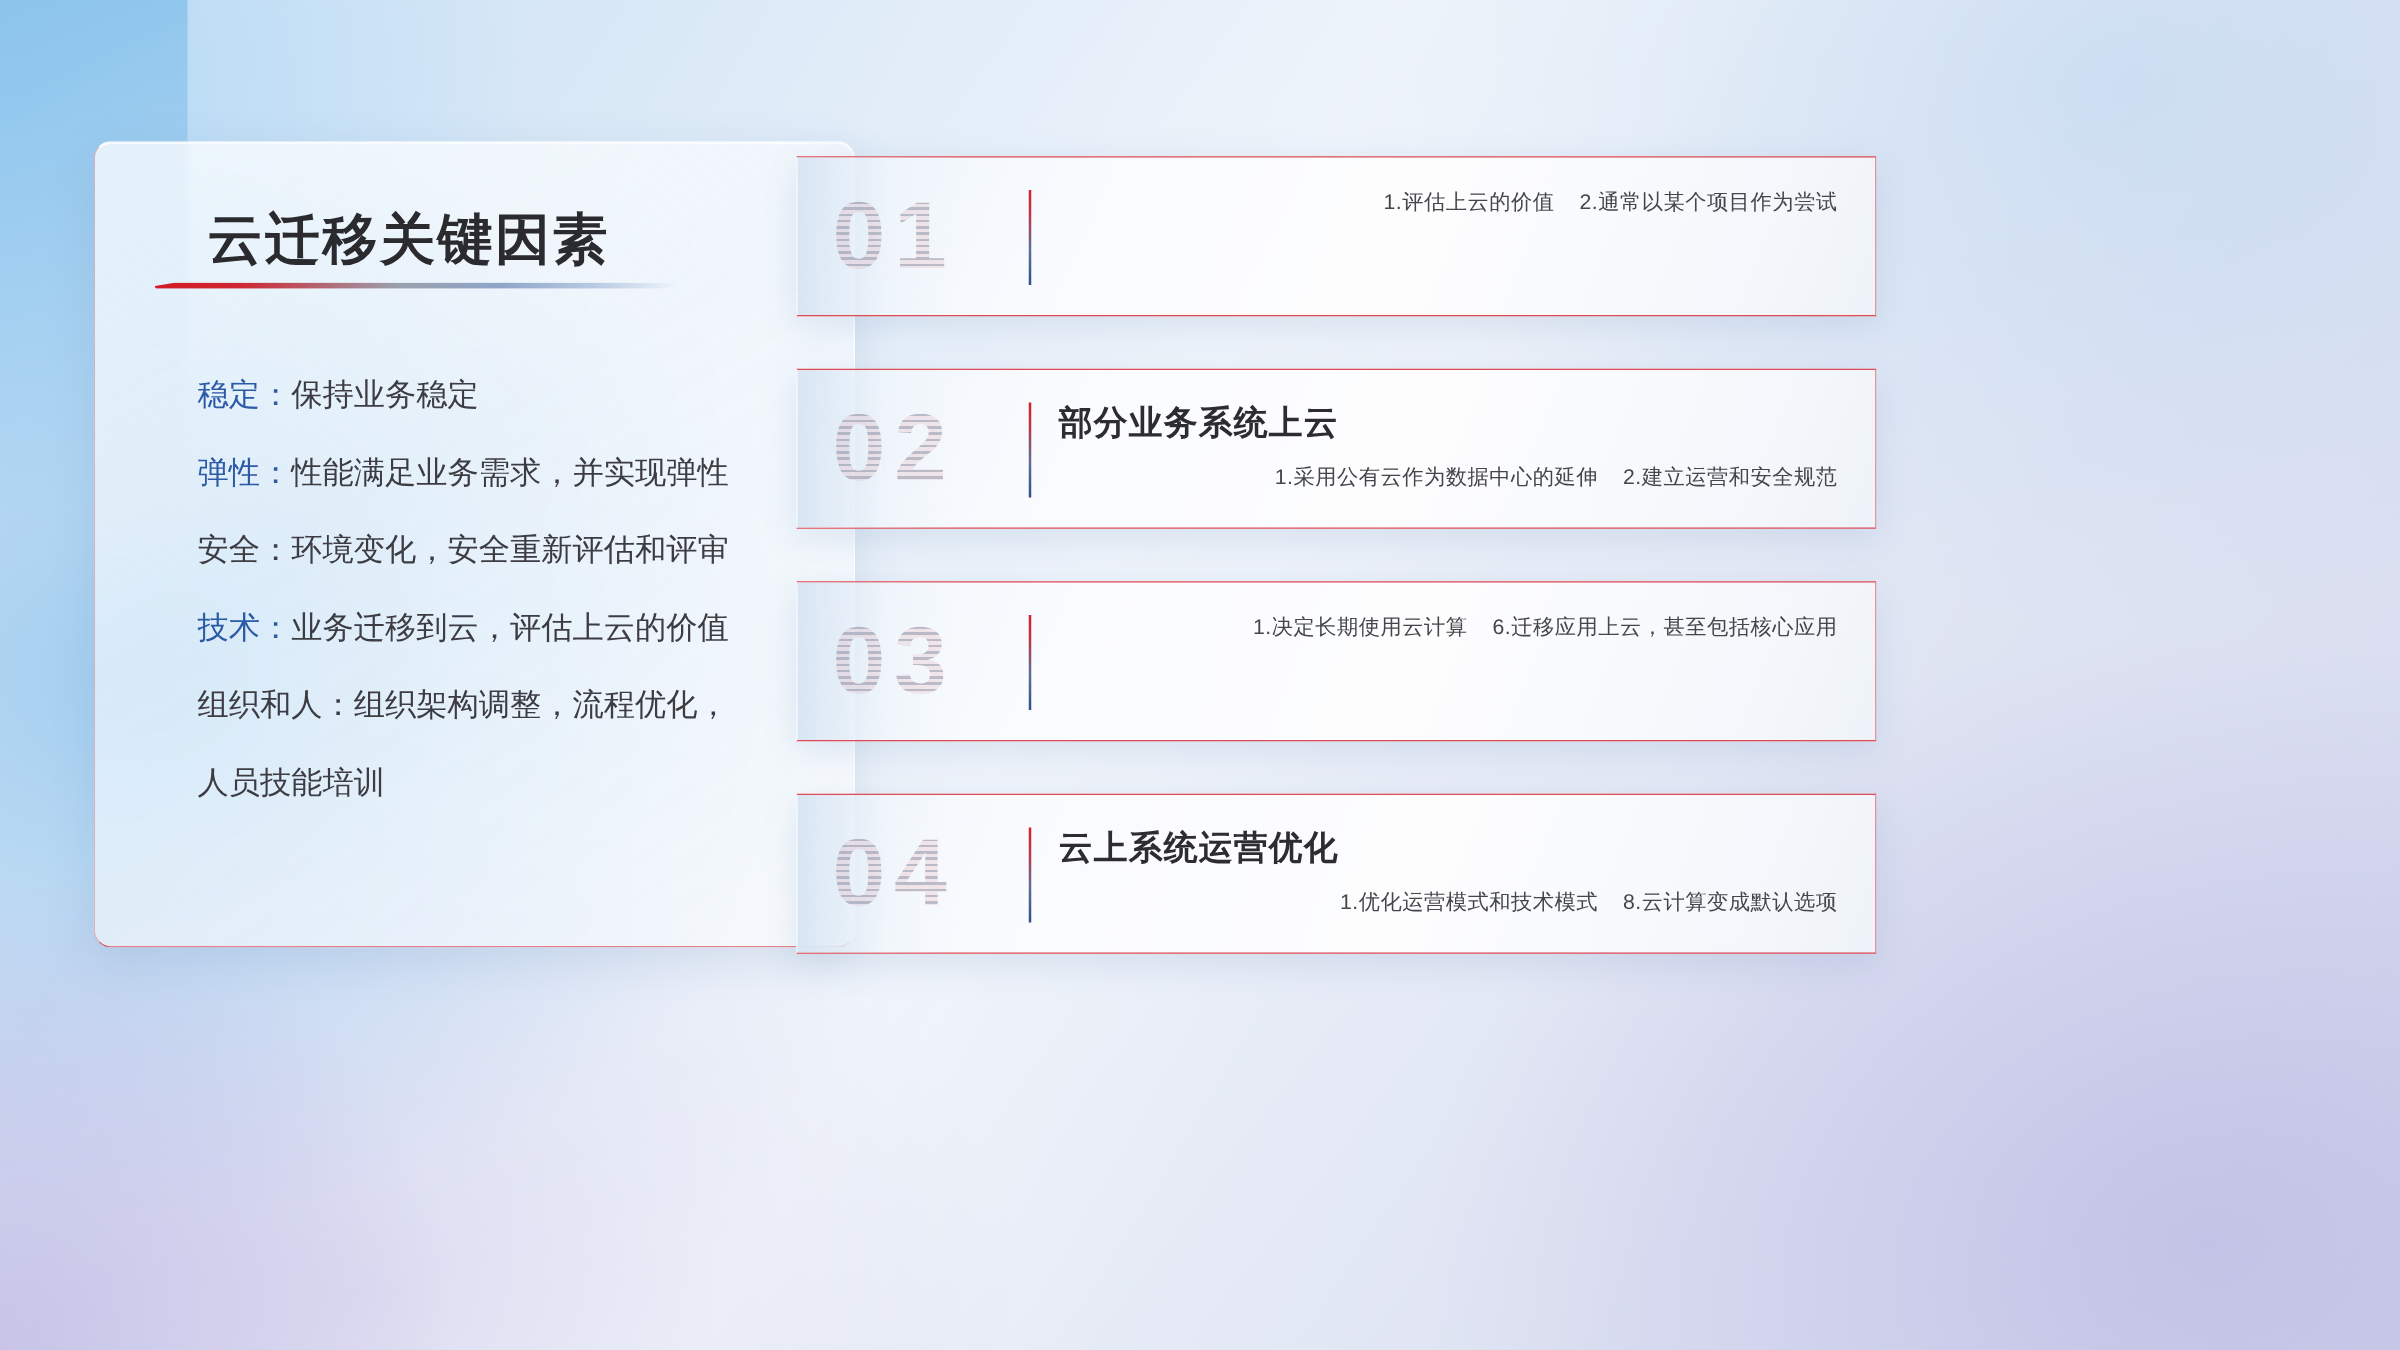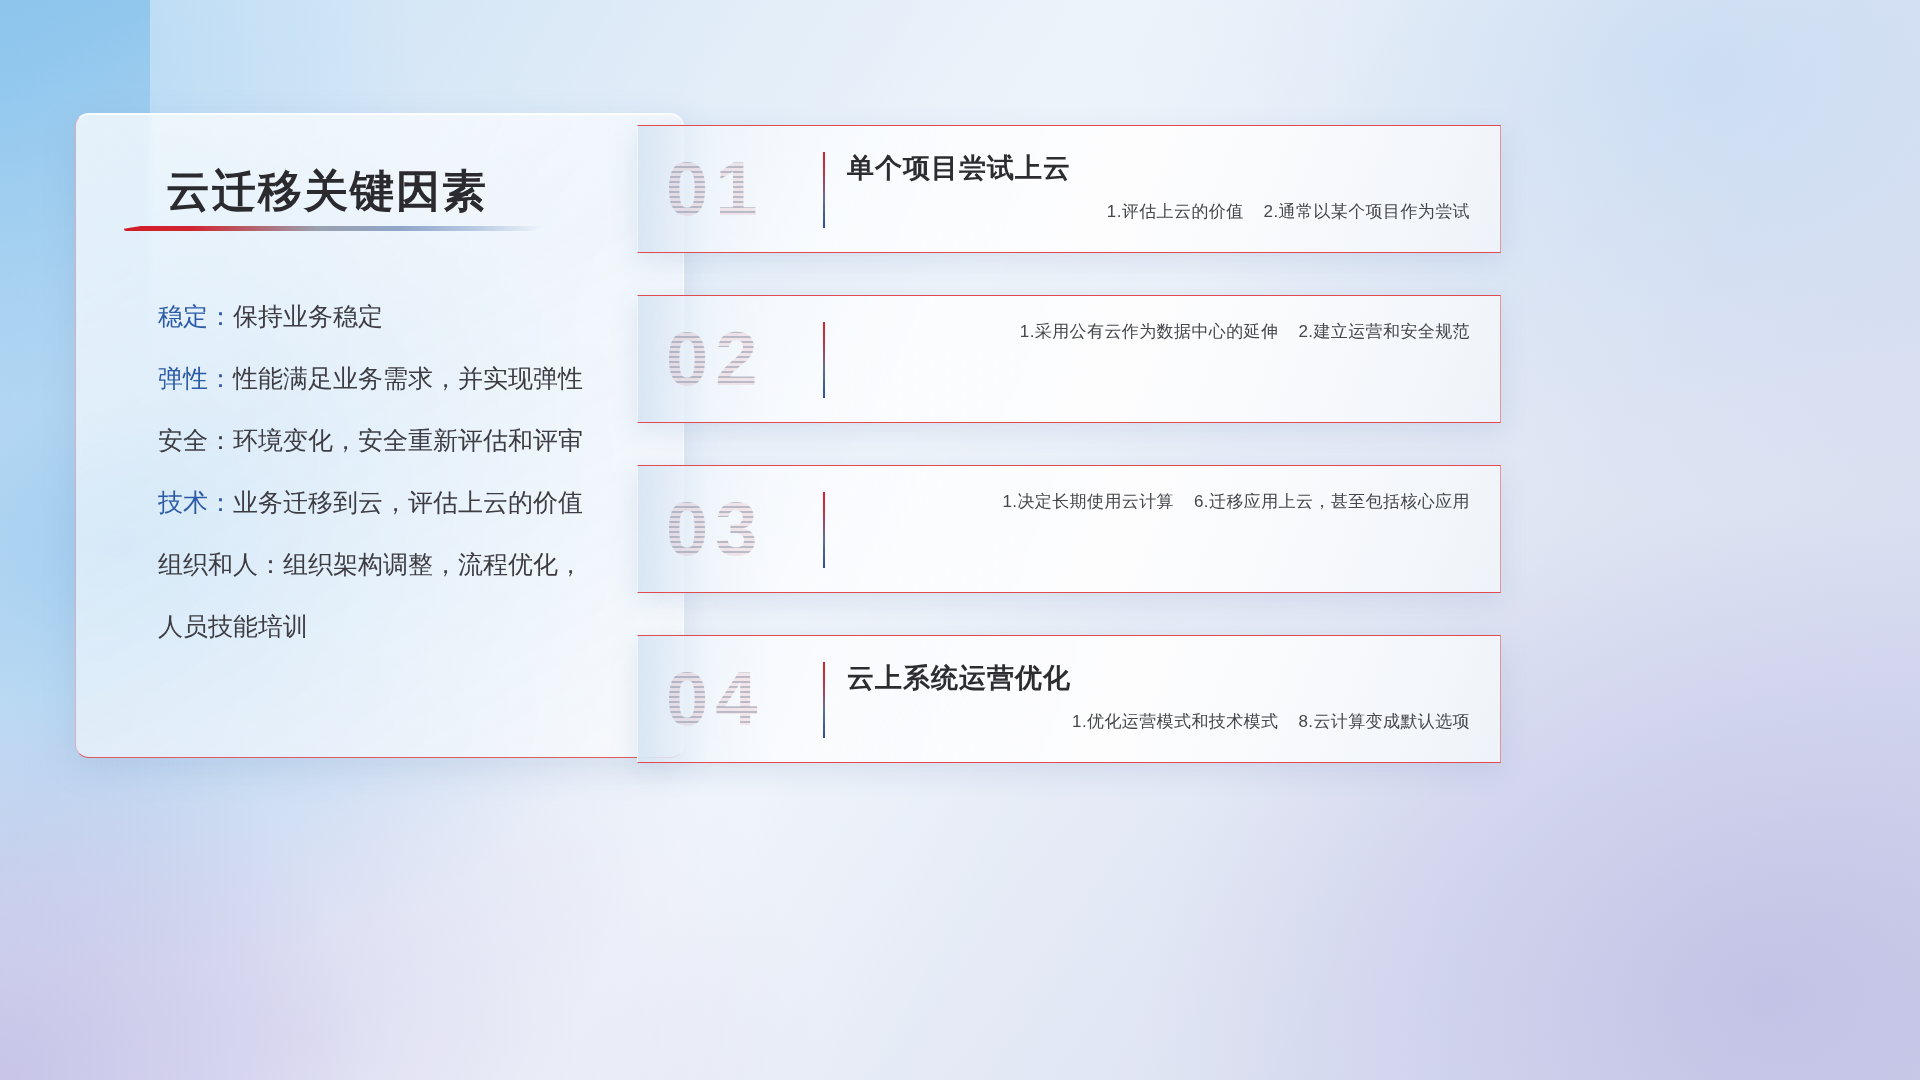--- a/index.html
+++ b/index.html
@@ -133,29 +133,29 @@
         <div class="factor-row"><span class="factor-key plain"></span><span class="factor-val">人员技能培训</span></div>
       </div>
   </div>
 
   <div class="cards" id="cards">
       <div class="card">
         <div class="card-num-glow">01</div>
         <div class="card-num">01</div>
         <div class="card-divider"></div>
         <div class="card-body">
-          <div class="card-title">单个项目尝试上云</div>
           <div class="card-desc"><span>1.评估上云的价值</span><span class="gap"></span><span>2.通常以某个项目作为尝试</span></div>
         </div>
       </div>
       <div class="card">
         <div class="card-num-glow">02</div>
         <div class="card-num">02</div>
         <div class="card-divider"></div>
         <div class="card-body">
+          <div class="card-title">部分业务系统上云</div>
           <div class="card-desc"><span>1.采用公有云作为数据中心的延伸</span><span class="gap"></span><span>2.建立运营和安全规范</span></div>
         </div>
       </div>
       <div class="card">
         <div class="card-num-glow">03</div>
         <div class="card-num">03</div>
         <div class="card-divider"></div>
         <div class="card-body">
           <div class="card-desc"><span>1.决定长期使用云计算</span><span class="gap"></span><span>6.迁移应用上云，甚至包括核心应用</span></div>
         </div>

